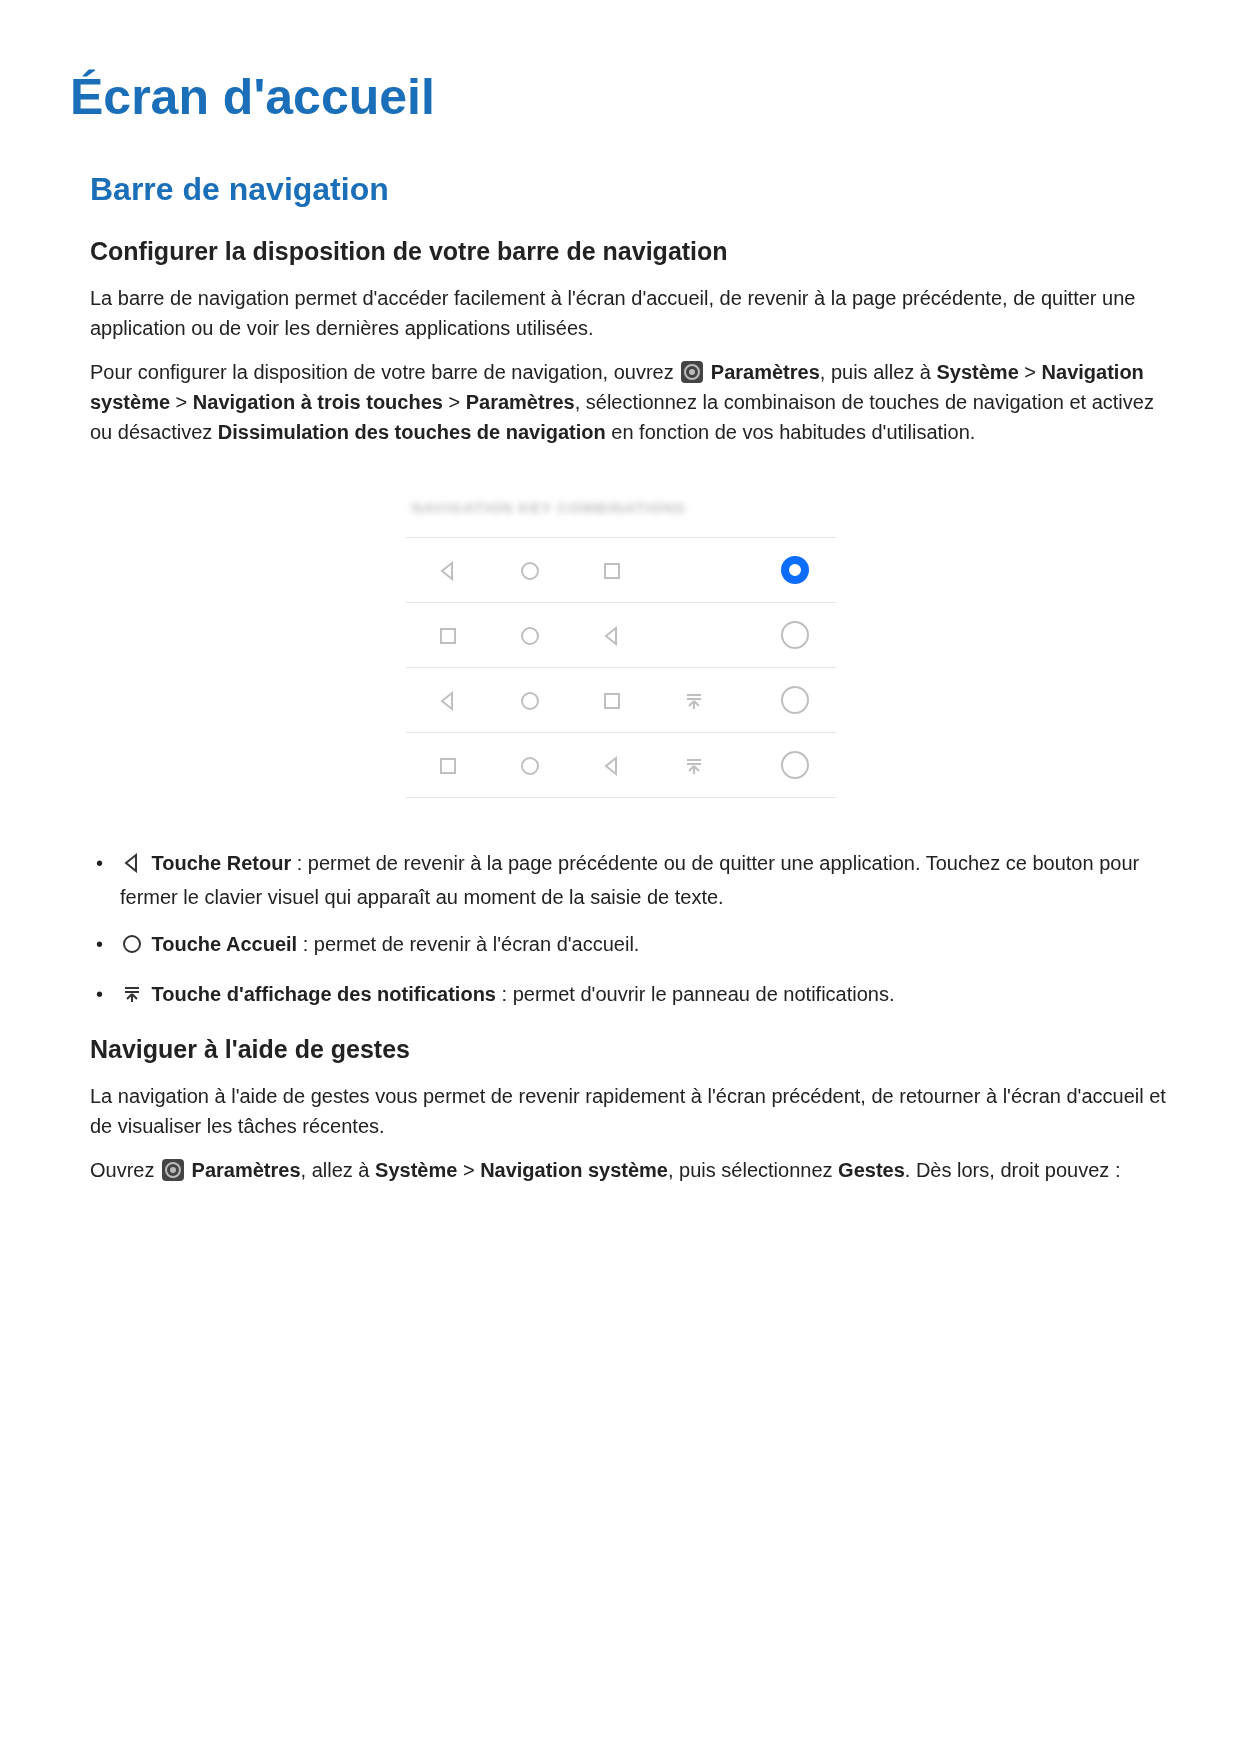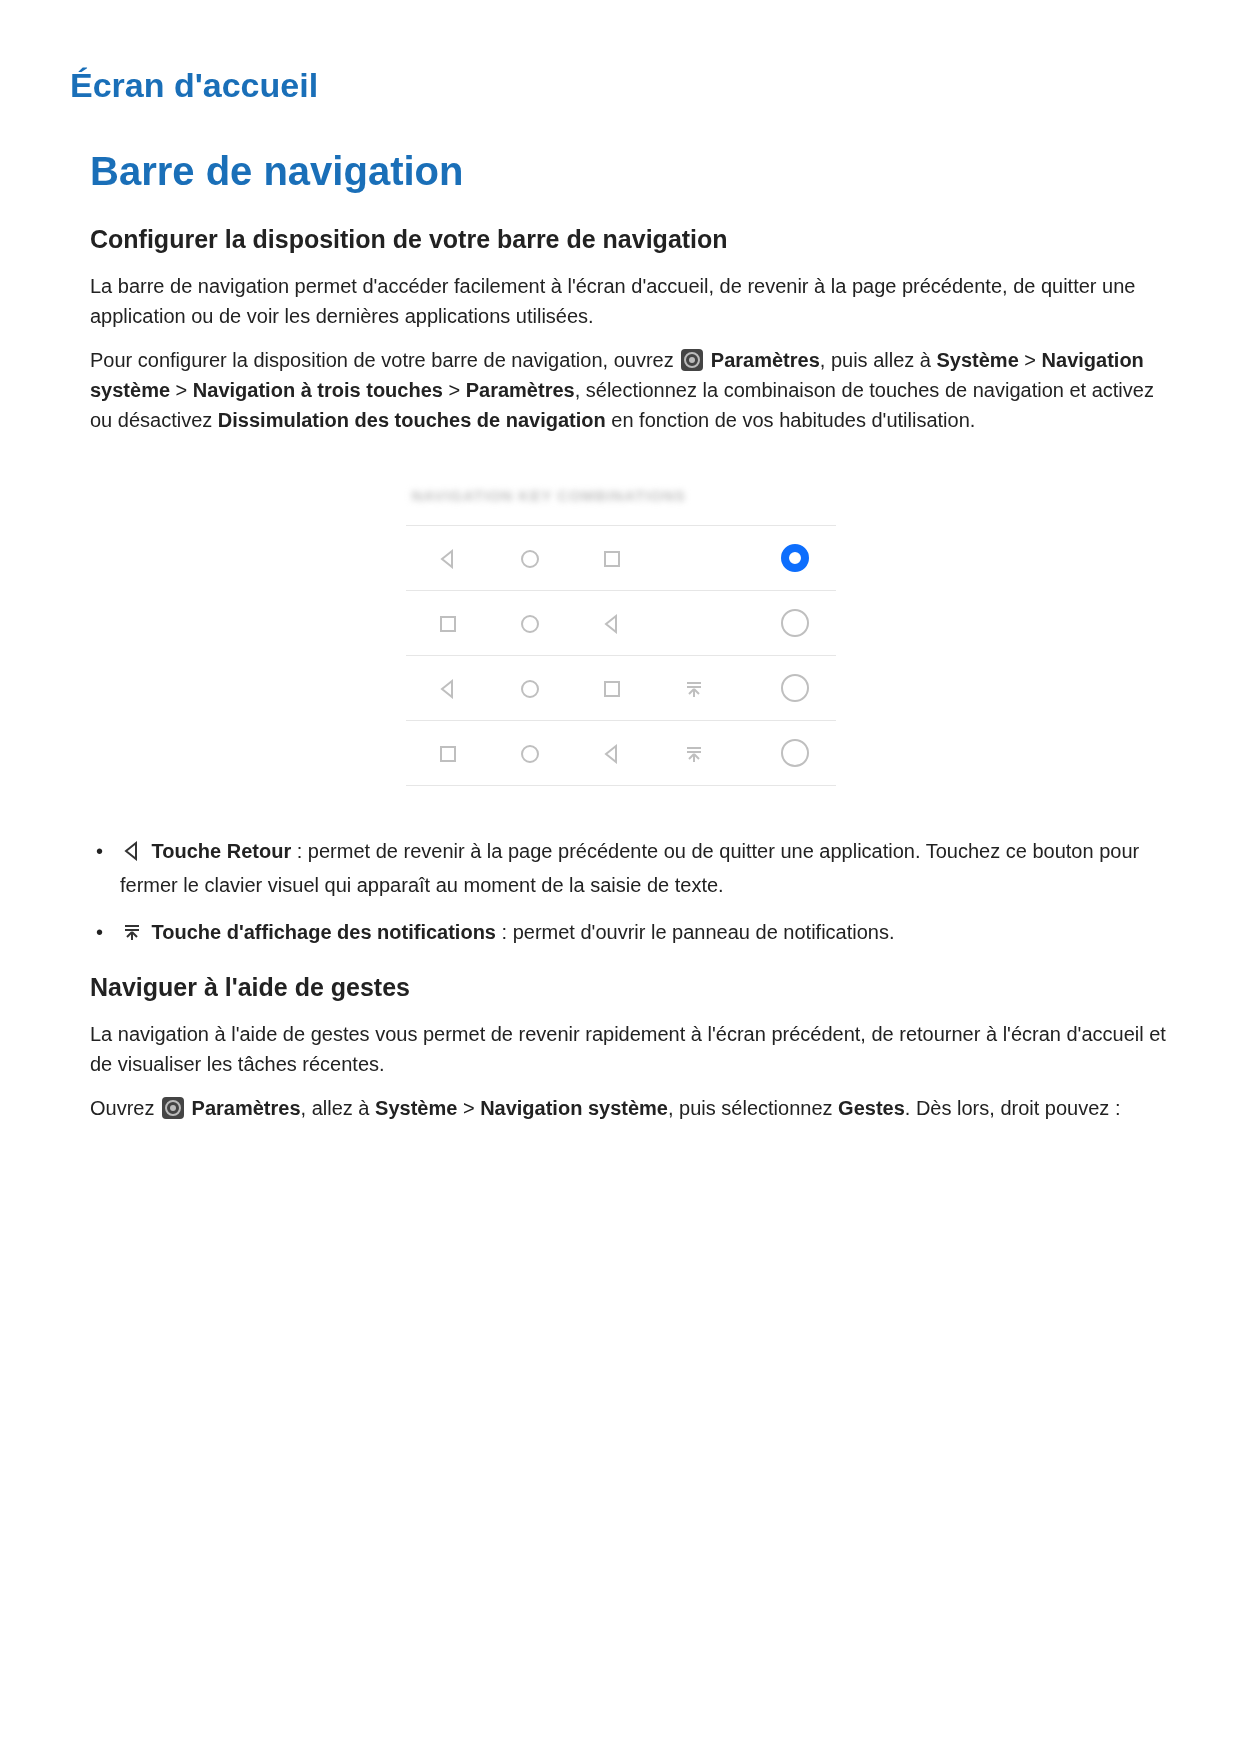--- a/index.html
+++ b/index.html
@@ -8,27 +8,27 @@
     font-family: -apple-system, BlinkMacSystemFont, "Segoe UI", Helvetica, Arial, sans-serif;
     font-size: 20px;
     line-height: 1.5;
     color: #222;
     background: #fff;
     width: 1241px;
     box-sizing: border-box;
   }
   h1 {
     color: #1a6fb8;
-    font-size: 34px;
+    font-size: 50px;
     font-weight: 700;
     margin: 0 0 30px 0;
   }
   h2 {
     color: #1a6fb8;
-    font-size: 40px;
+    font-size: 32px;
     font-weight: 700;
     margin: 20px 0 20px 20px;
   }
   h3 {
     color: #222;
     font-size: 25px;
     font-weight: 700;
     margin: 18px 0 12px 20px;
   }
   p {
@@ -274,20 +274,26 @@
 
 <ul class="bullets">
   <li>
     <span class="inline-icon"><svg>
             <use href="#back-tri"></use>
           </svg></span>
     <span class="bold">Touche Retour</span><span> : permet de revenir à la page précédente ou de quitter une application. Touchez ce bouton pour fermer le clavier visuel qui apparaît au moment de la saisie de texte.</span>
   </li>
   <li>
     <span class="inline-icon"><svg>
+            <use href="#home-circ"></use>
+          </svg></span>
+    <span class="bold">Touche Accueil</span><span> : permet de revenir à l'écran d'accueil.</span>
+  </li>
+  <li>
+    <span class="inline-icon"><svg>
             <use href="#notif-pull"></use>
           </svg></span>
     <span class="bold">Touche d'affichage des notifications</span><span> : permet d'ouvrir le panneau de notifications.</span>
   </li>
 </ul>
 
 <h3>Naviguer à l'aide de gestes</h3>
 
 <p>La navigation à l'aide de gestes vous permet de revenir rapidement à l'écran précédent, de retourner à l'écran d'accueil et de visualiser les tâches récentes.</p>
 

